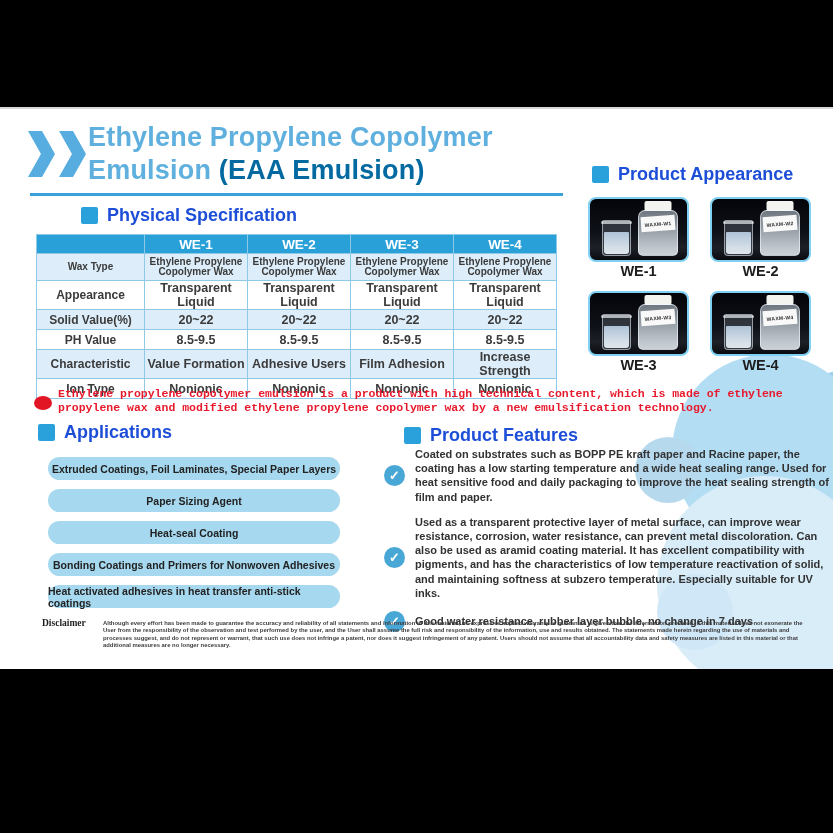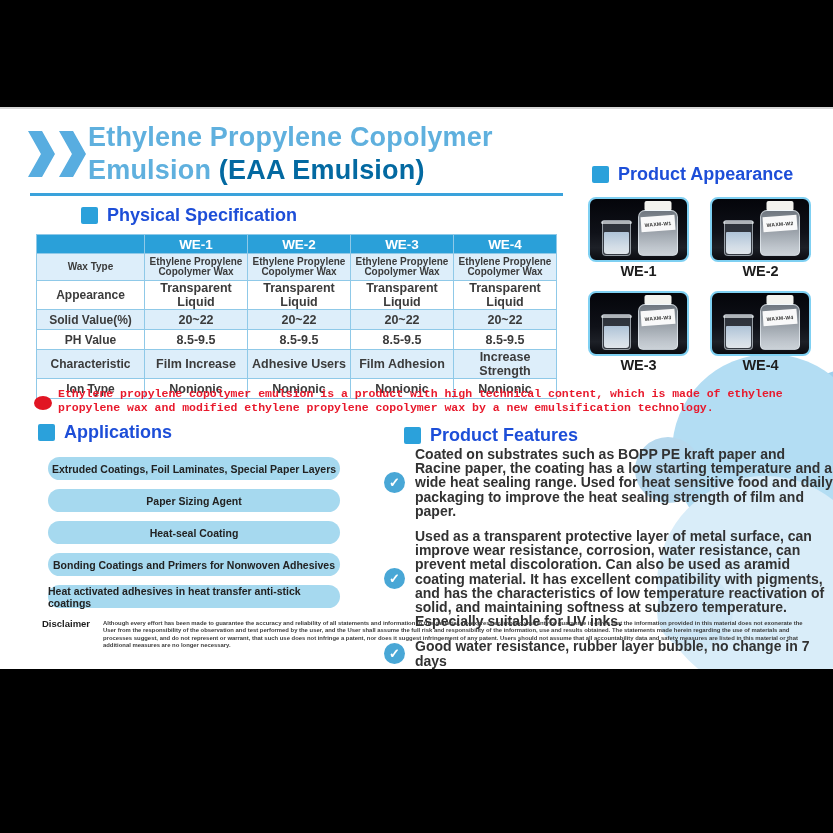--- a/index.html
+++ b/index.html
@@ -79,24 +79,24 @@
   .pill { width:292px; height:23px; margin-bottom:9px; background:#a6d9ef; border-radius:12px;
           display:flex; align-items:center; justify-content:center;
           font-size:10.5px; font-weight:bold; color:#222; }
 
   
   .features { left:384px; top:338px; width:449px; }
   .feature { display:flex; align-items:center; gap:10px; margin-bottom:11px; }
   .check { flex:0 0 auto; width:21px; height:21px; border-radius:50%; background:#49a7d6;
            color:#fff; font-size:13px; font-weight:bold; display:flex;
            align-items:center; justify-content:center; }
-  .feature .ftxt { font-size:14px; line-height:14.2px; font-weight:bold; color:#323232; width:418px; }
-
-  
-  .disc-label { left:42px; top:509px; font-size:9.5px; font-weight:bold; color:#1d1d1d; }
+  .feature .ftxt { font-size:11px; line-height:14.2px; font-weight:bold; color:#323232; width:418px; }
+
+  
+  .disc-label { left:42px; top:509px; font-size:9.5px; font-weight:bold; color:#1d1d1d;font-family:Liberation Serif, serif; }
   .disc-text { left:103px; top:511px; width:714px; font-size:5.9px; line-height:7.4px;
                font-weight:bold; color:#3c3c3c; }
 </style>
 </head>
 <body>
 
 <div class="page">
 
   <div class="deco deco-2"></div>
   <div class="deco deco-1"></div>
@@ -158,21 +158,21 @@
     </tr>
     <tr>
       <td class="lbl">PH Value</td>
       <td>8.5-9.5</td>
       <td>8.5-9.5</td>
       <td>8.5-9.5</td>
       <td>8.5-9.5</td>
     </tr>
     <tr class="alt">
       <td class="lbl">Characteristic</td>
-      <td>Film Increase</td>
+      <td>Value Formation</td>
       <td>Adhesive Users</td>
       <td>Film Adhesion</td>
       <td>Increase Strength</td>
     </tr>
     <tr>
       <td class="lbl">Ion Type</td>
       <td>Nonionic</td>
       <td>Nonionic</td>
       <td>Nonionic</td>
       <td>Nonionic</td>

